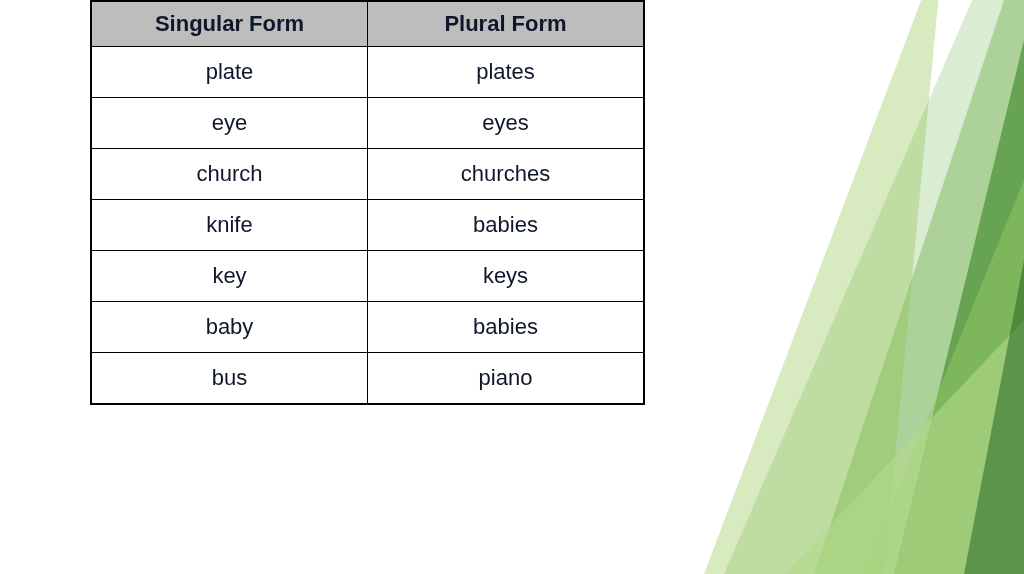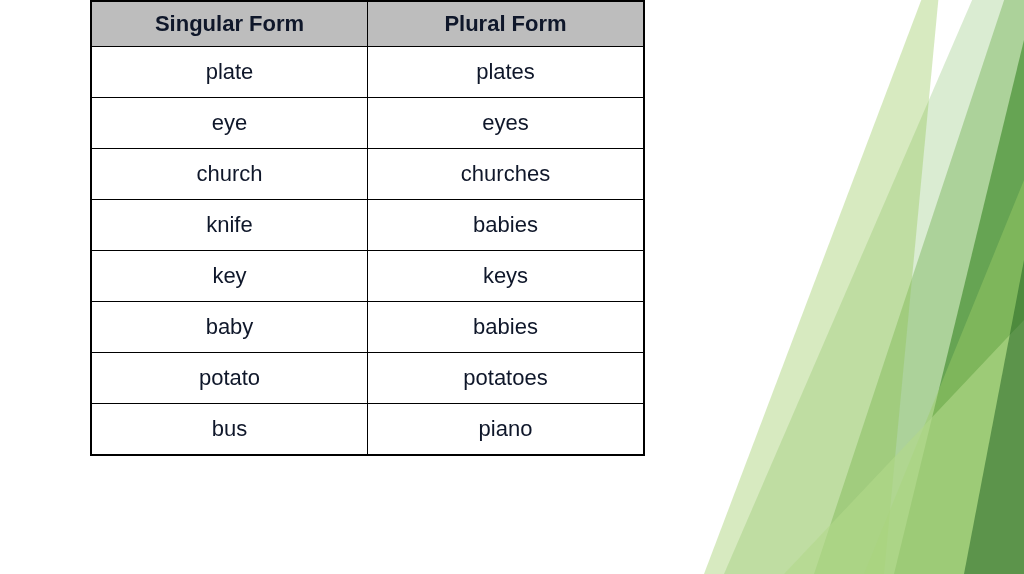--- a/index.html
+++ b/index.html
@@ -110,24 +110,20 @@
         </tr>
         <tr>
           <td>key</td>
           <td>keys</td>
         </tr>
         <tr>
           <td>baby</td>
           <td>babies</td>
         </tr>
         <tr>
-          <td>potato</td>
-          <td>potatoes</td>
-        </tr>
-        <tr>
           <td>bus</td>
           <td>piano</td>
         </tr>
       </tbody>
     </table>
   </div>
 
 </div>
 
 </body></html>

